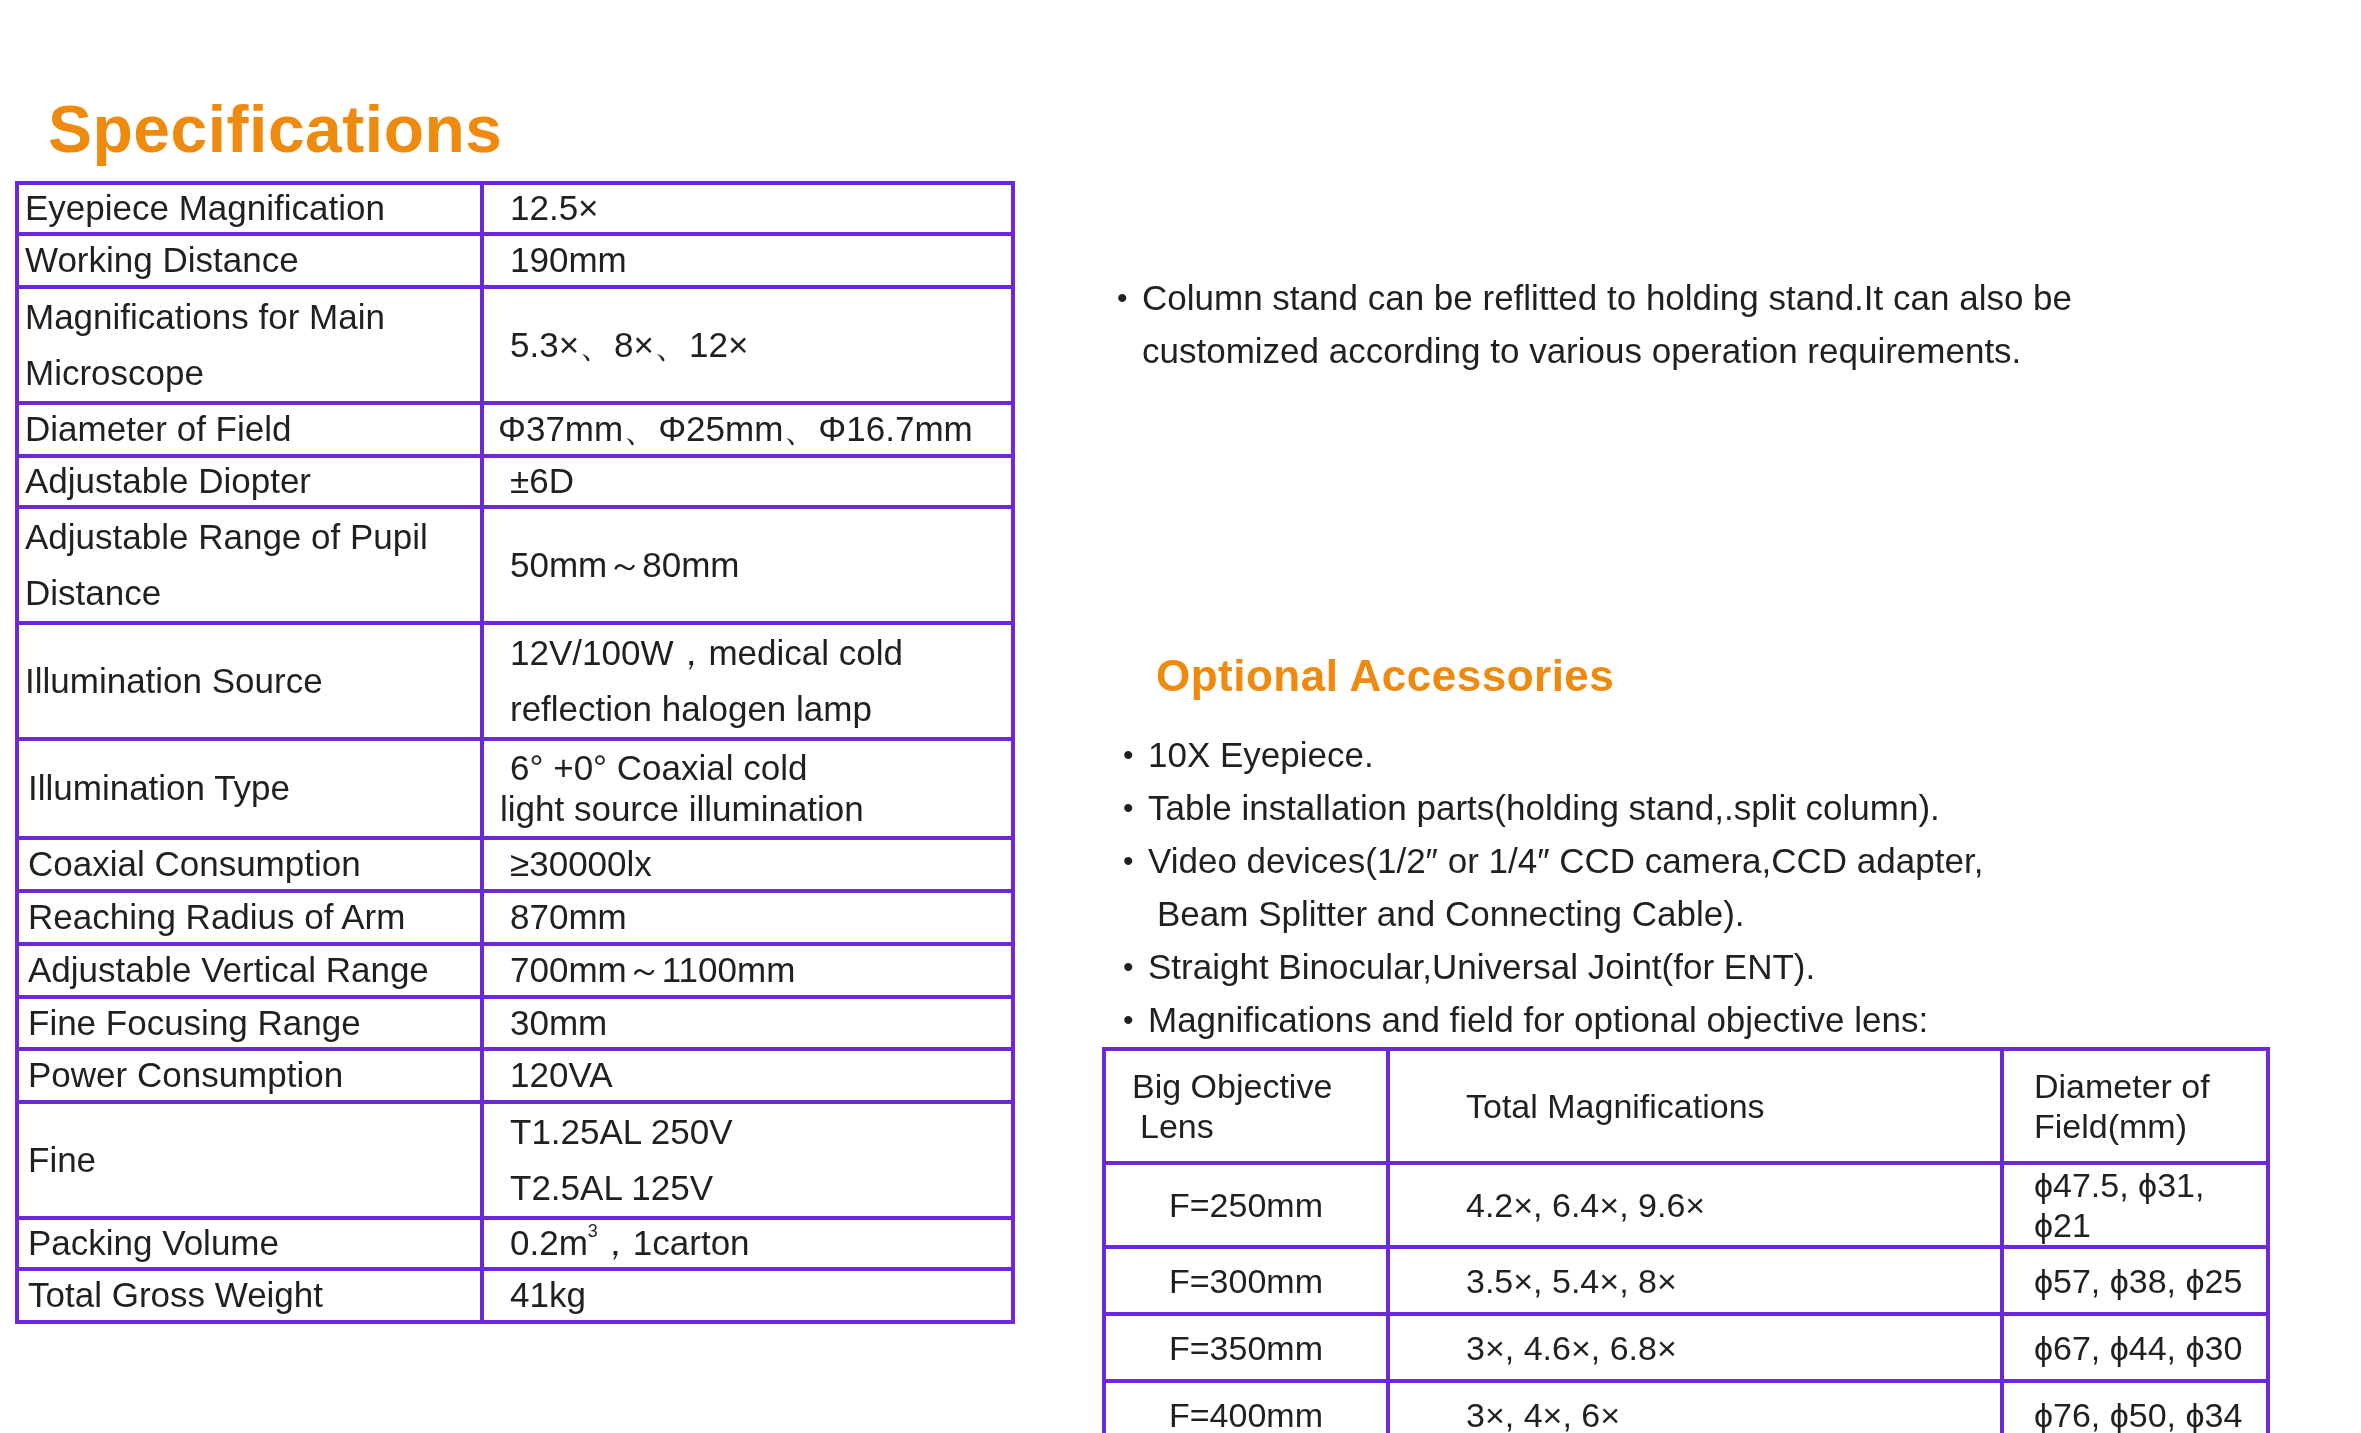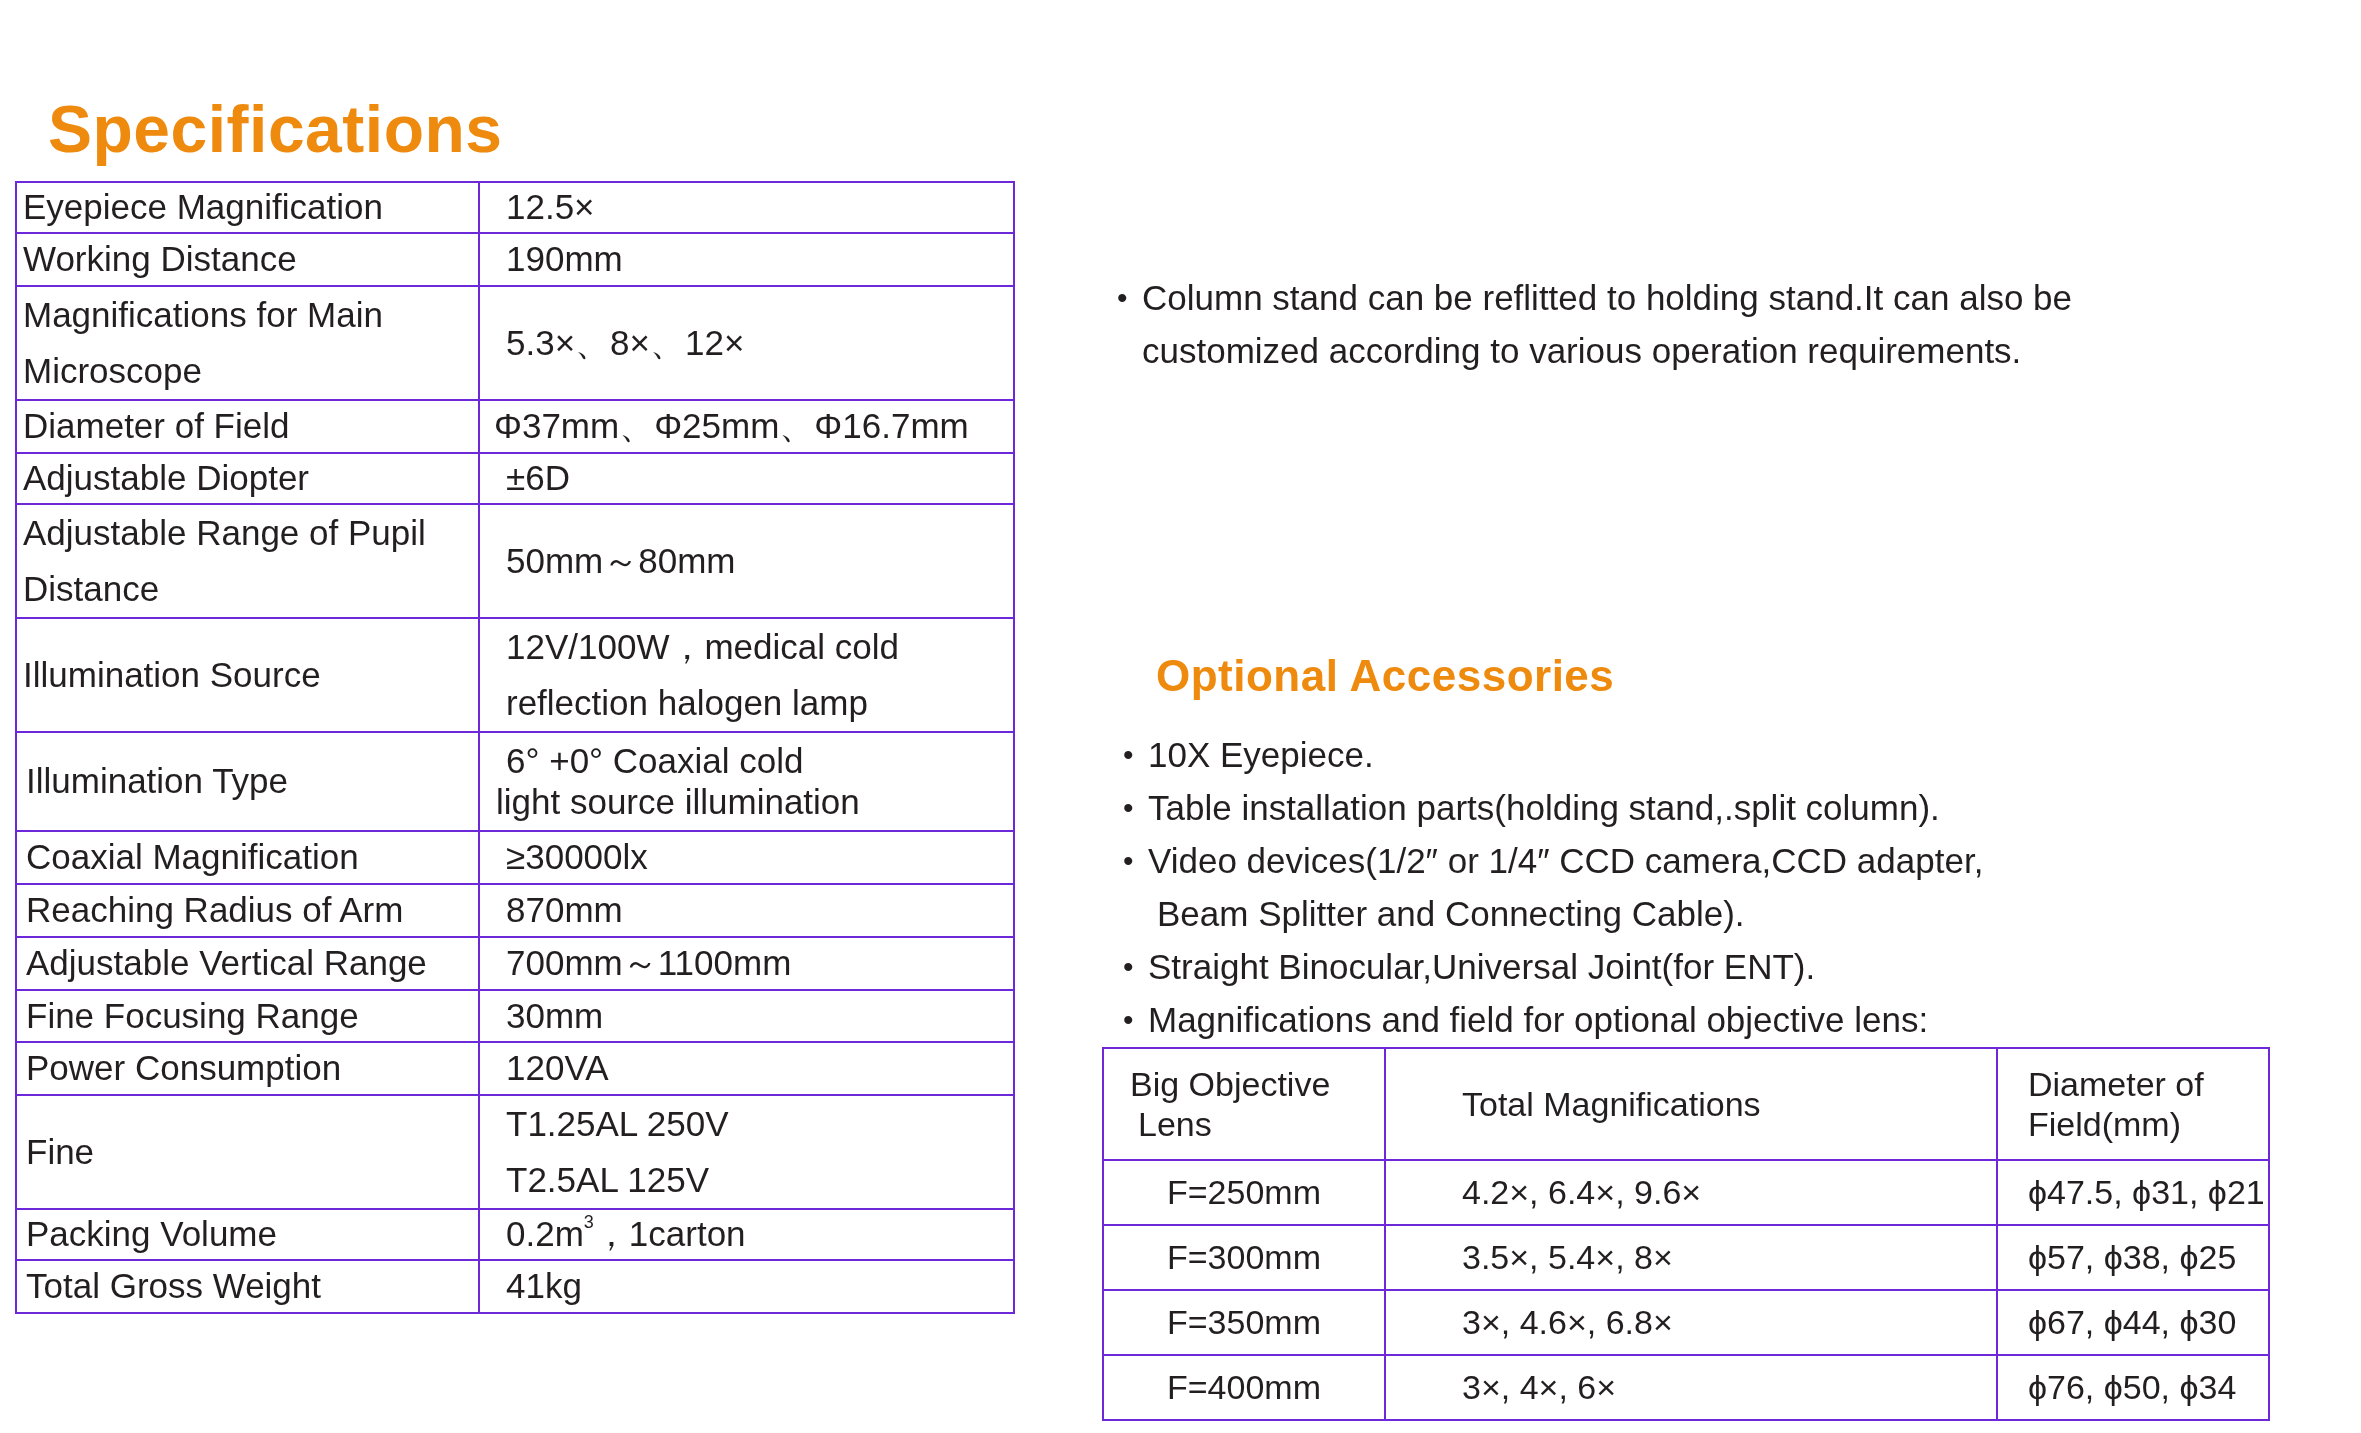--- a/index.html
+++ b/index.html
@@ -4,21 +4,21 @@
 <style>
   html, body { margin:0; padding:0; background:#ffffff; }
   body { width:2361px; height:1433px; position:relative; overflow:hidden;
          font-family:"Liberation Sans", sans-serif; color:#231f20; }
   .title { position:absolute; font-family:"Liberation Sans", sans-serif; font-weight:bold;
            color:#ee8a0e; margin:16px; line-height:1; letter-spacing:0.5px; }
   #spec-title { left:32px; top:80px; font-size:66px; }
   #acc-title { left:1140px; top:638px; font-size:44px; }
 
   table { border-collapse:collapse; position:absolute; }
-  td { border:2px solid #6d28d9; padding:0; vertical-align:middle; font-size:35px; line-height:1.15; }
+  td { border:4px solid #6d28d9; padding:0; vertical-align:middle; font-size:35px; line-height:1.15; }
 
   #spec-table { left:15px; top:181px; width:1000px; }
   #spec-table td.k { width:452px; padding-left:6px; }
   #spec-table td.v { padding-left:26px; }
   #spec-table td.k2 { padding-left:9px; }
   .lh-loose { line-height:1.6; }
   sup { font-size:18px; vertical-align:top; position:relative; top:-2px; }
 
   .bullets { position:absolute; margin:0; padding:0; list-style:none; font-size:35px; color:#231f20; }
   .bullets li { position:relative; padding-left:25px; line-height:53px; white-space:nowrap; }
@@ -81,21 +81,21 @@
     </td>
   </tr>
   <tr style="height:99px">
     <td class="k k2">Illumination Type</td>
     <td class="v">
       <div>6°  +0°  Coaxial cold</div>
       <div style="margin-left:-10px">light source illumination</div>
     </td>
   </tr>
   <tr style="height:53px">
-    <td class="k k2">Coaxial Magnification</td>
+    <td class="k k2">Coaxial Consumption</td>
     <td class="v">≥30000lx</td>
   </tr>
   <tr style="height:53px">
     <td class="k k2">Reaching Radius of Arm</td>
     <td class="v">870mm</td>
   </tr>
   <tr style="height:53px">
     <td class="k k2">Adjustable Vertical Range</td>
     <td class="v">700mm～1100mm</td>
   </tr>

